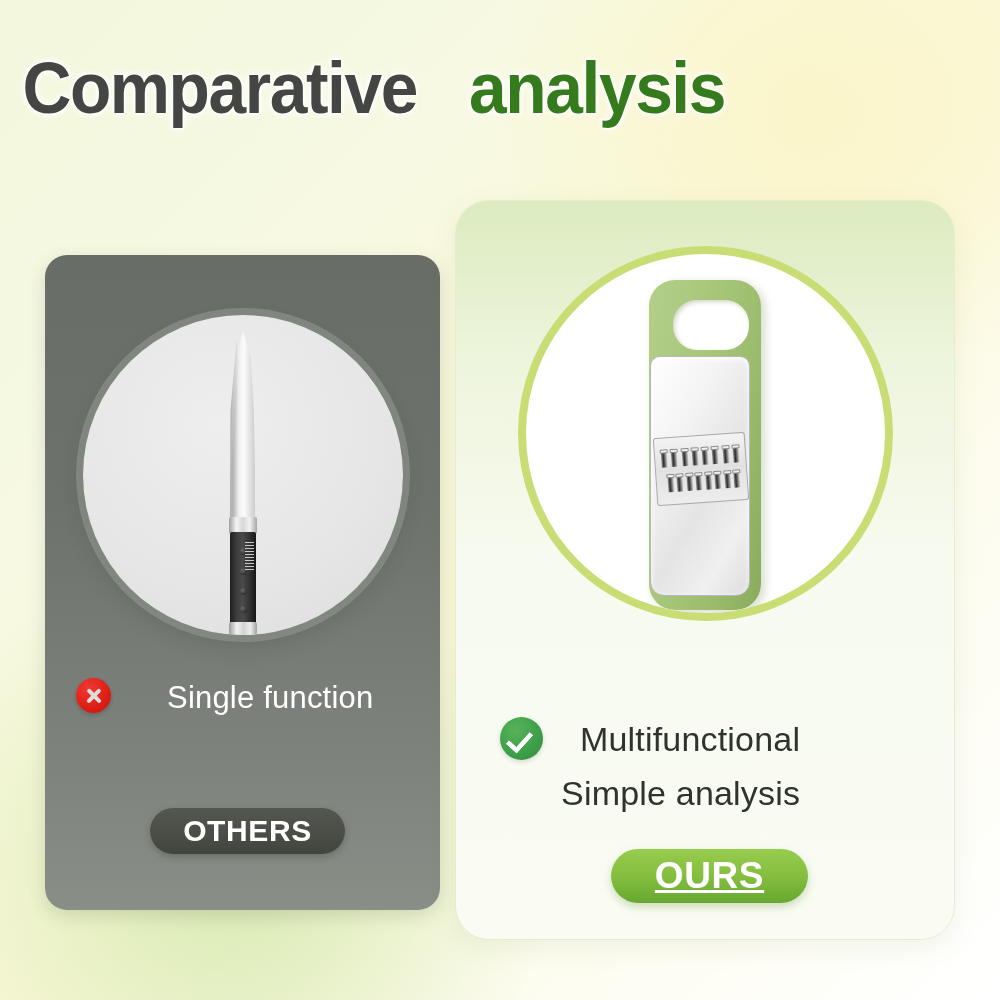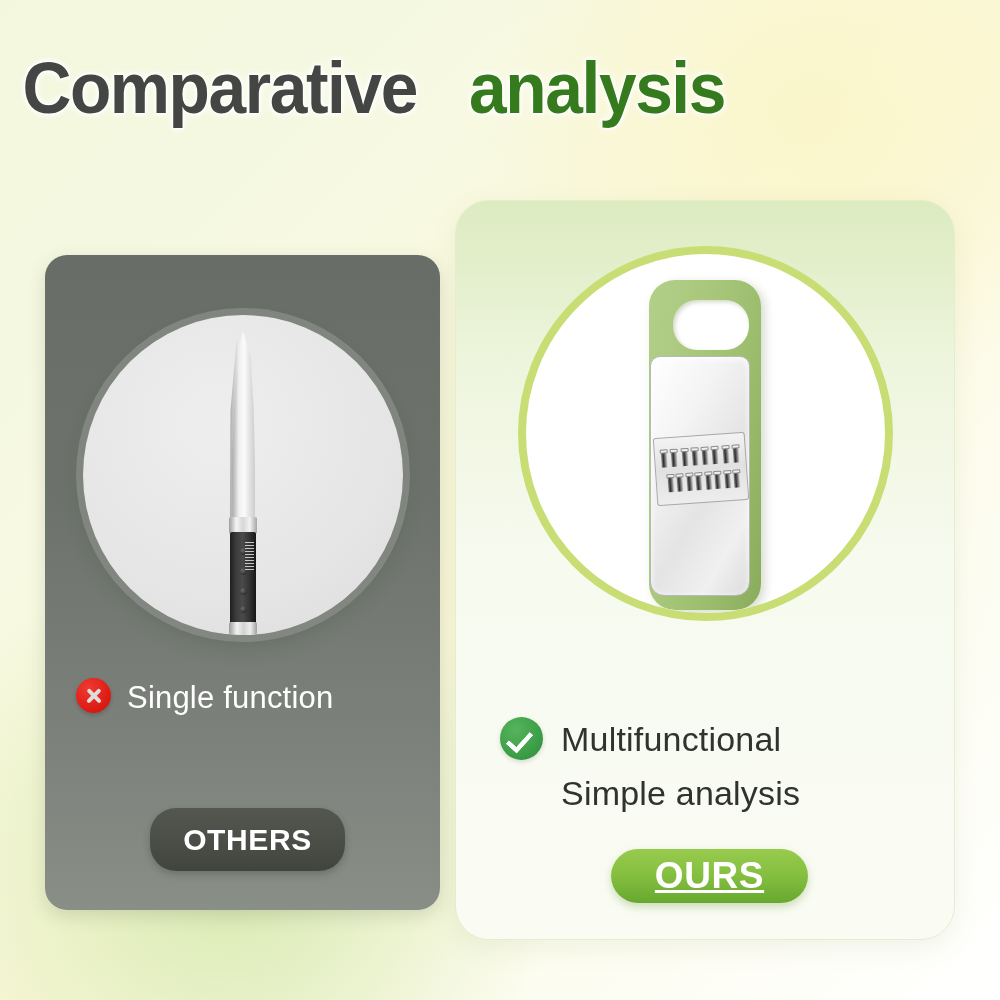--- a/index.html
+++ b/index.html
@@ -292,25 +292,27 @@
   
   .features {
     position: absolute;
     display: flex;
     align-items: flex-start;
   }
   #features-others {
     left: 31px;
     top: 418px;
     width: 345px;
+    gap: 40px;
   }
   #features-ours {
     left: 44px;
     top: 512px;
     width: 430px;
+    text-align: right;
   }
 
   .mark {
     flex: 0 0 auto;
     border-radius: 50%;
     position: relative;
   }
   .mark-cross {
     width: 35px;
     height: 35px;
@@ -377,21 +379,21 @@
     align-items: center;
     justify-content: center;
     box-sizing: border-box;
     font-weight: 700;
     color: #ffffff;
   }
   #badge-others {
     left: 105px;
     top: 553px;
     width: 195px;
-    height: 63px;
+    height: 46px;
     border-radius: 26px;
     background: linear-gradient(180deg, #53574f 0%, #4a4e47 55%, #41453e 100%);
     font-size: 30px;
     letter-spacing: 0.6px;
     box-shadow: 0 3px 7px rgba(30,36,28,0.25);
   }
   #badge-ours {
     left: 155px;
     top: 648px;
     width: 197px;

